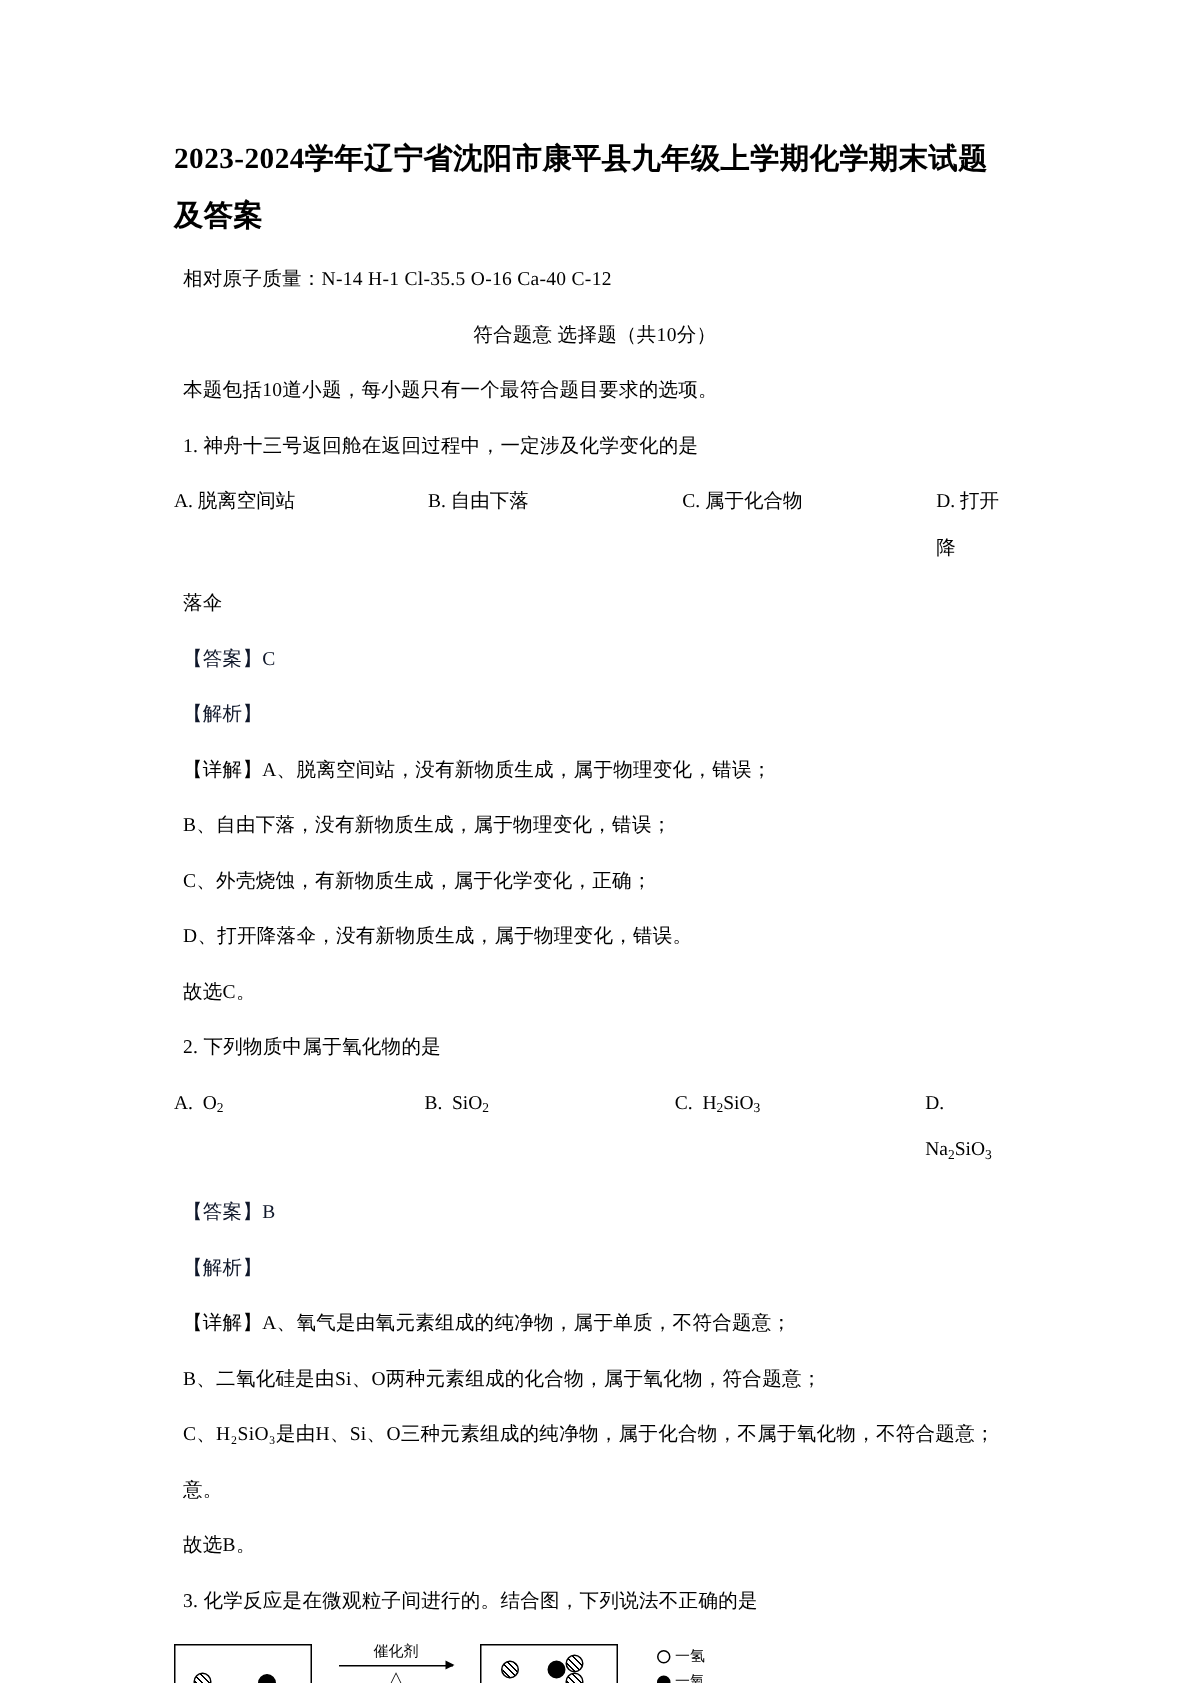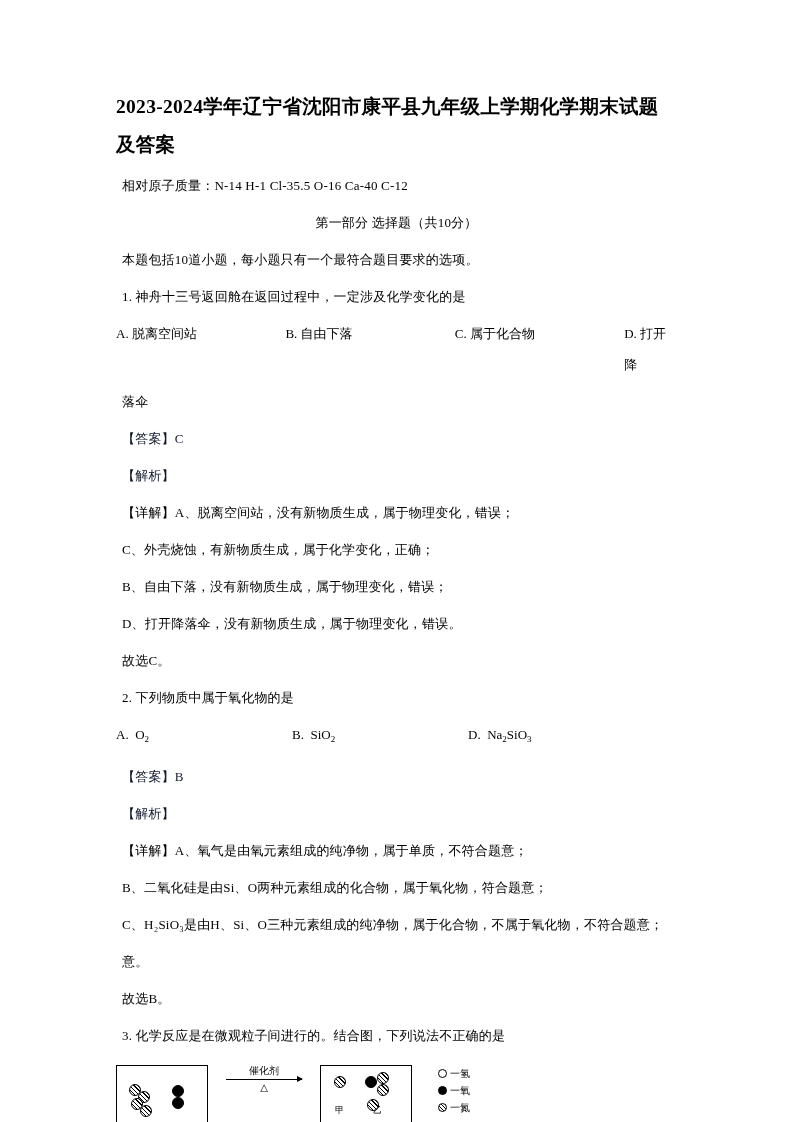--- a/index.html
+++ b/index.html
@@ -144,49 +144,50 @@
 </style>
 </head>
 <body>
 
 <div class="page">
 
   <div class="doc-title">2023-2024学年辽宁省沈阳市康平县九年级上学期化学期末试题及答案</div>
 
   <p>相对原子质量：N-14  H-1  Cl-35.5  O-16  Ca-40  C-12</p>
 
-  <p class="center">第一部分 选择题（共10分）</p>
+  <p class="center">符合题意 选择题（共10分）</p>
 
   <p>本题包括10道小题，每小题只有一个最符合题目要求的选项。</p>
 
   <p>1. 神舟十三号返回舱在返回过程中，一定涉及化学变化的是</p>
 
   <div class="opt-row">
     <span class="op-a">A. 脱离空间站</span>
     <span class="op-b">B. 自由下落</span>
     <span class="op-c">C. 属于化合物</span>
     <span class="op-d">D. 打开降</span>
   </div>
   <p>落伞</p>
 
   <p class="blue"><span>【答案】</span><span>C</span></p>
 
   <p class="blue">【解析】</p>
 
   <p>【详解】A、脱离空间站，没有新物质生成，属于物理变化，错误；</p>
+  <p>B、自由下落，没有新物质生成，属于物理变化，错误；</p>
   <p>C、外壳烧蚀，有新物质生成，属于化学变化，正确；</p>
-  <p>B、自由下落，没有新物质生成，属于物理变化，错误；</p>
   <p>D、打开降落伞，没有新物质生成，属于物理变化，错误。</p>
   <p>故选C。</p>
 
   <p>2. 下列物质中属于氧化物的是</p>
 
   <div class="opt-row">
     <span class="op-a">A.&nbsp; O<sub>2</sub></span>
     <span class="op-b">B.&nbsp; SiO<sub>2</sub></span>
+    <span class="op-c">C.&nbsp; H<sub>2</sub>SiO<sub>3</sub></span>
     <span class="op-d">D.&nbsp; Na<sub>2</sub>SiO<sub>3</sub></span>
   </div>
 
   <p class="blue"><span>【答案】</span><span>B</span></p>
 
   <p class="blue">【解析】</p>
 
   <p>【详解】A、氧气是由氧元素组成的纯净物，属于单质，不符合题意；</p>
   <p>B、二氧化硅是由Si、O两种元素组成的化合物，属于氧化物，符合题意；</p>
   <p>C、H₂SiO₃是由H、Si、O三种元素组成的纯净物，属于化合物，不属于氧化物，不符合题意；</p>

